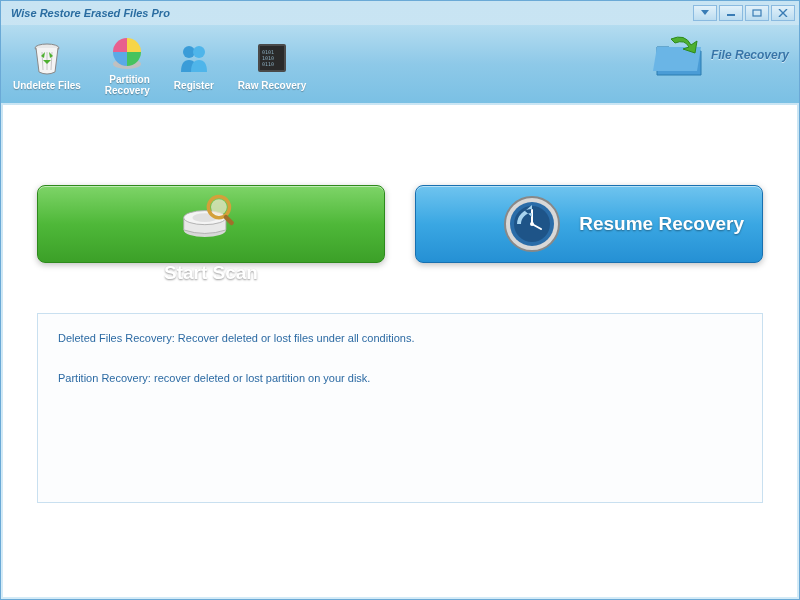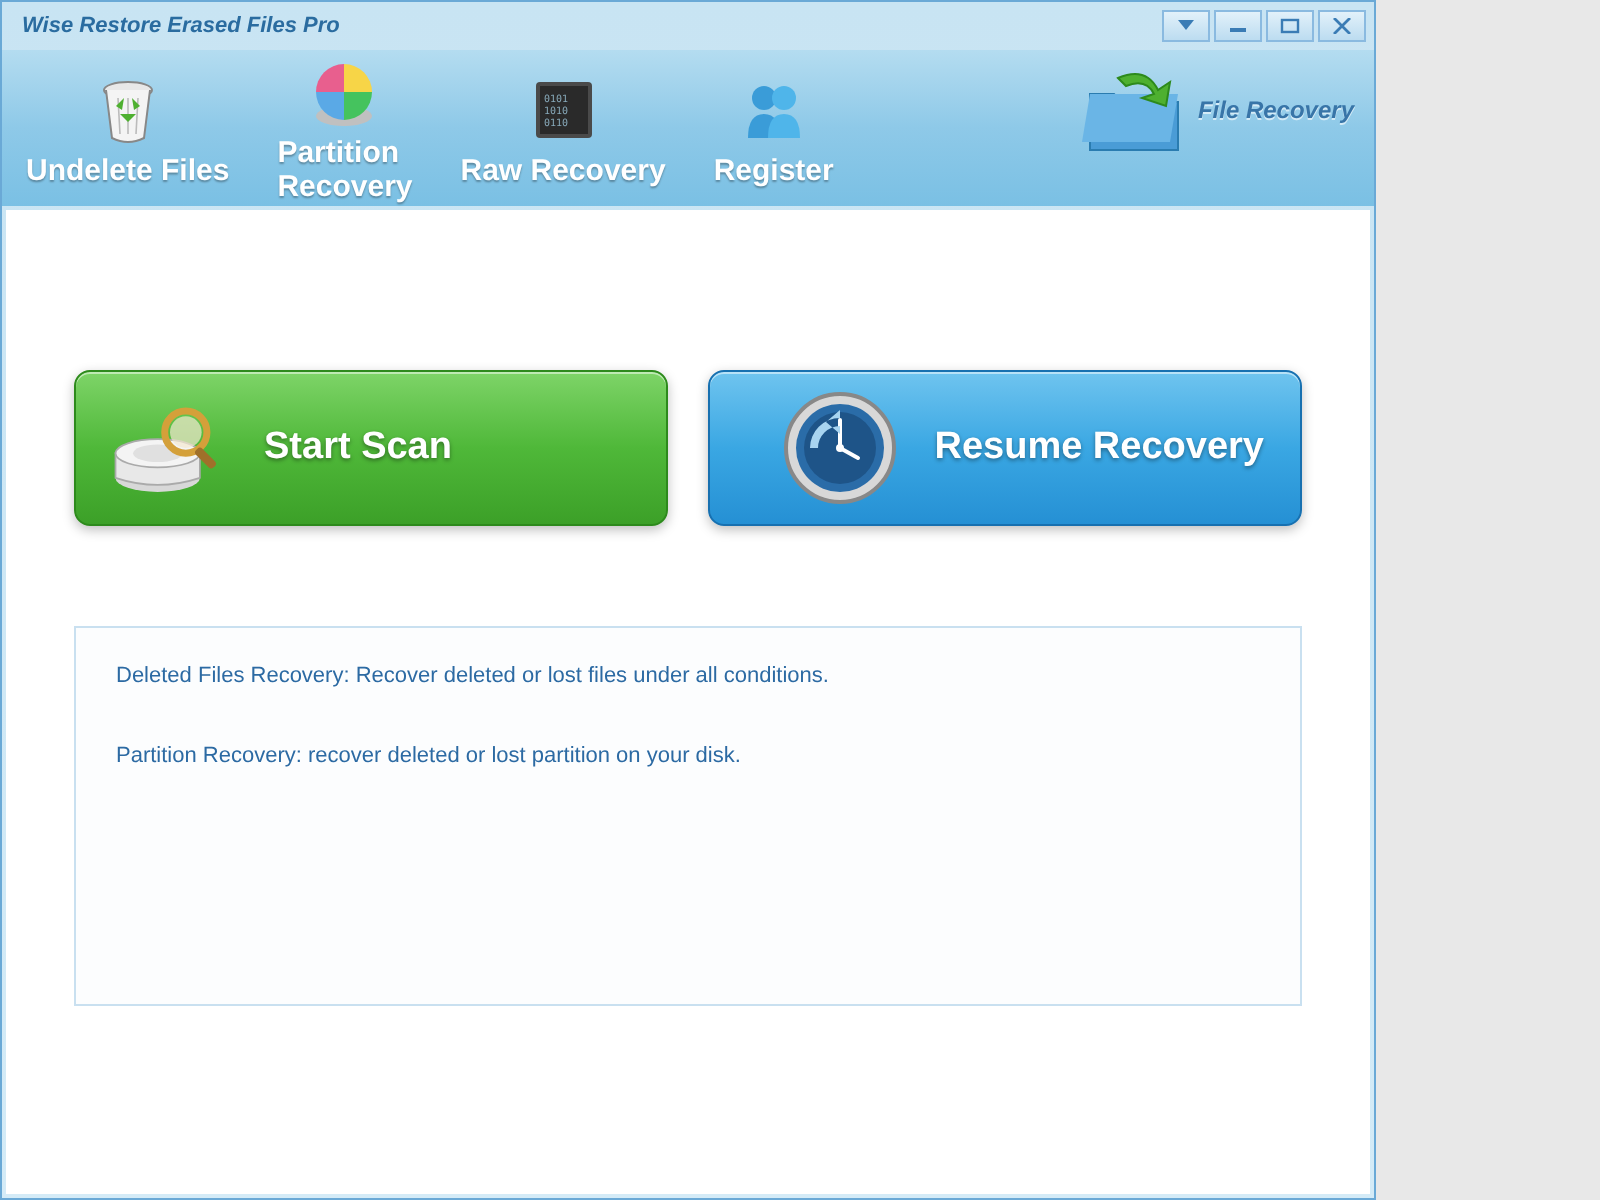--- a/index.html
+++ b/index.html
@@ -4,21 +4,21 @@
   <style>
     * { box-sizing: border-box; margin: 0; padding: 0; }
     body {
       font-family: Tahoma, Arial, sans-serif;
       background: #e8e8e8;
       width: 800px;
       height: 600px;
       overflow: hidden;
     }
     .window {
-      width: 688px;
+      width: 800px;
       height: 600px;
       background: linear-gradient(to bottom, #c8e4f3 0%, #d4ebf7 100%);
       border: 1px solid #6aa9d6;
       position: relative;
     }
     .titlebar {
       height: 24px;
       display: flex;
       align-items: center;
       justify-content: space-between;
@@ -49,21 +49,21 @@
     }
     .toolbar-item {
       display: flex; flex-direction: column; align-items: center;
       gap: 2px; cursor: pointer;
     }
     .toolbar-icon {
       width: 40px; height: 40px;
       display: flex; align-items: center; justify-content: center;
     }
     .toolbar-label {
-      font-size: 15px; color: #fff; text-align: left;
+      font-size: 10px; color: #fff; text-align: right;
       text-shadow: 0 1px 1px rgba(0,0,0,0.3);
       font-weight: bold;
     }
     .toolbar-right {
       position: absolute; right: 10px; top: 6px;
       display: flex; flex-direction: row; align-items: center;
     }
     .file-recovery-label {
       font-size: 12px; color: #3875a8; font-weight: bold;
       text-shadow: 0 1px 0 rgba(255,255,255,0.6);
@@ -84,20 +84,21 @@
       width: 348px; height: 78px;
       border-radius: 8px;
       display: flex; align-items: center;
       padding: 0 18px; gap: 18px;
       position: relative; cursor: pointer;
       box-shadow: 0 2px 6px rgba(0,0,0,0.25), inset 0 1px 0 rgba(255,255,255,0.5);
     }
     .btn-green {
       background: linear-gradient(to bottom, #7ed468 0%, #4fb839 50%, #3ca028 100%);
       border: 1px solid #2d8a1c;
+      flex-direction: column;
     }
     .btn-blue {
       background: linear-gradient(to bottom, #6fc4ef 0%, #3aa7e3 50%, #2590d4 100%);
       border: 1px solid #1770b0;
       justify-content: flex-end;
     }
     .btn-icon {
       width: 58px; height: 58px; flex-shrink: 0;
       display: flex; align-items: center; justify-content: center;
     }
@@ -172,40 +173,40 @@
           <path d="M6 20 A14 14 0 0 1 20 6 L20 20 Z" fill="#e85f8e"></path>
         </svg>
       </div>
       <span class="toolbar-label" style="white-space:pre">Partition
 Recovery</span>
     </div>
 
     <div class="toolbar-item">
       <div class="toolbar-icon">
         <svg width="40" height="40" viewBox="0 0 40 40">
+          <circle cx="15" cy="14" r="6" fill="#3a9cd8"></circle>
+          <path d="M7 34 Q7 22 15 22 Q23 22 23 34 Z" fill="#3a9cd8"></path>
+          <circle cx="25" cy="14" r="6" fill="#4fb5ea"></circle>
+          <path d="M17 34 Q17 22 25 22 Q33 22 33 34 Z" fill="#4fb5ea"></path>
+        </svg>
+      </div>
+      <span class="toolbar-label">Register</span>
+    </div>
+
+    <div class="toolbar-item">
+      <div class="toolbar-icon">
+        <svg width="40" height="40" viewBox="0 0 40 40">
           <rect x="6" y="6" width="28" height="28" rx="2" fill="#4a4a4a"></rect>
           <rect x="8" y="8" width="24" height="24" fill="#2a2a2a"></rect>
           <text x="10" y="16" font-size="5" fill="#8ab" font-family="monospace">0101</text>
           <text x="10" y="22" font-size="5" fill="#8ab" font-family="monospace">1010</text>
           <text x="10" y="28" font-size="5" fill="#8ab" font-family="monospace">0110</text>
         </svg>
       </div>
       <span class="toolbar-label">Raw Recovery</span>
-    </div>
-
-    <div class="toolbar-item">
-      <div class="toolbar-icon">
-        <svg width="40" height="40" viewBox="0 0 40 40">
-          <circle cx="15" cy="14" r="6" fill="#3a9cd8"></circle>
-          <path d="M7 34 Q7 22 15 22 Q23 22 23 34 Z" fill="#3a9cd8"></path>
-          <circle cx="25" cy="14" r="6" fill="#4fb5ea"></circle>
-          <path d="M17 34 Q17 22 25 22 Q33 22 33 34 Z" fill="#4fb5ea"></path>
-        </svg>
-      </div>
-      <span class="toolbar-label">Register</span>
     </div>
 
     <div class="toolbar-right">
       <svg width="64" height="48" viewBox="0 0 64 48">
         <path d="M10 16 L22 16 L26 20 L54 20 L54 44 L10 44 Z" fill="#4a9cd6" stroke="#2a7cb0"></path>
         <path d="M10 16 L54 16 L50 40 L6 40 Z" fill="#6ab5e6"></path>
         <path d="M24 8 Q38 2 44 14 L50 10 L48 22 L36 18 L42 16 Q38 8 28 12 Z" fill="#4eb030" stroke="#2d8a1c"></path>
       </svg>
       <span class="file-recovery-label">File Recovery</span>
     </div>

